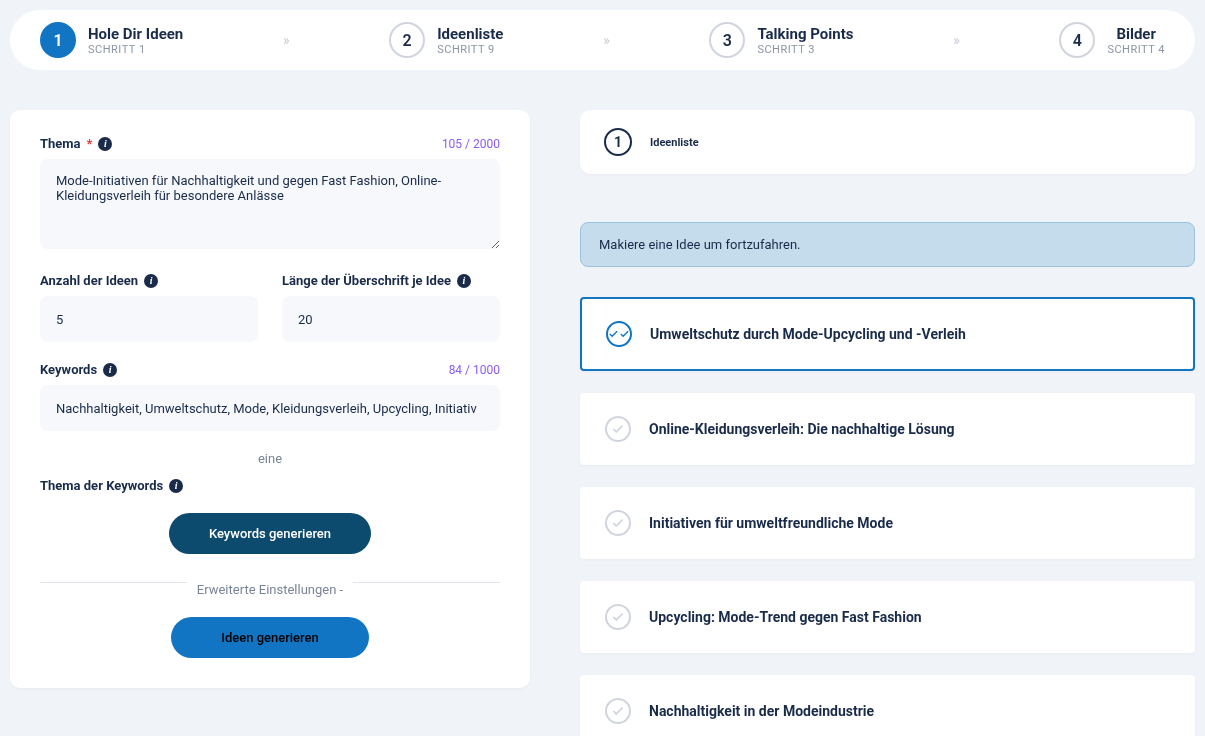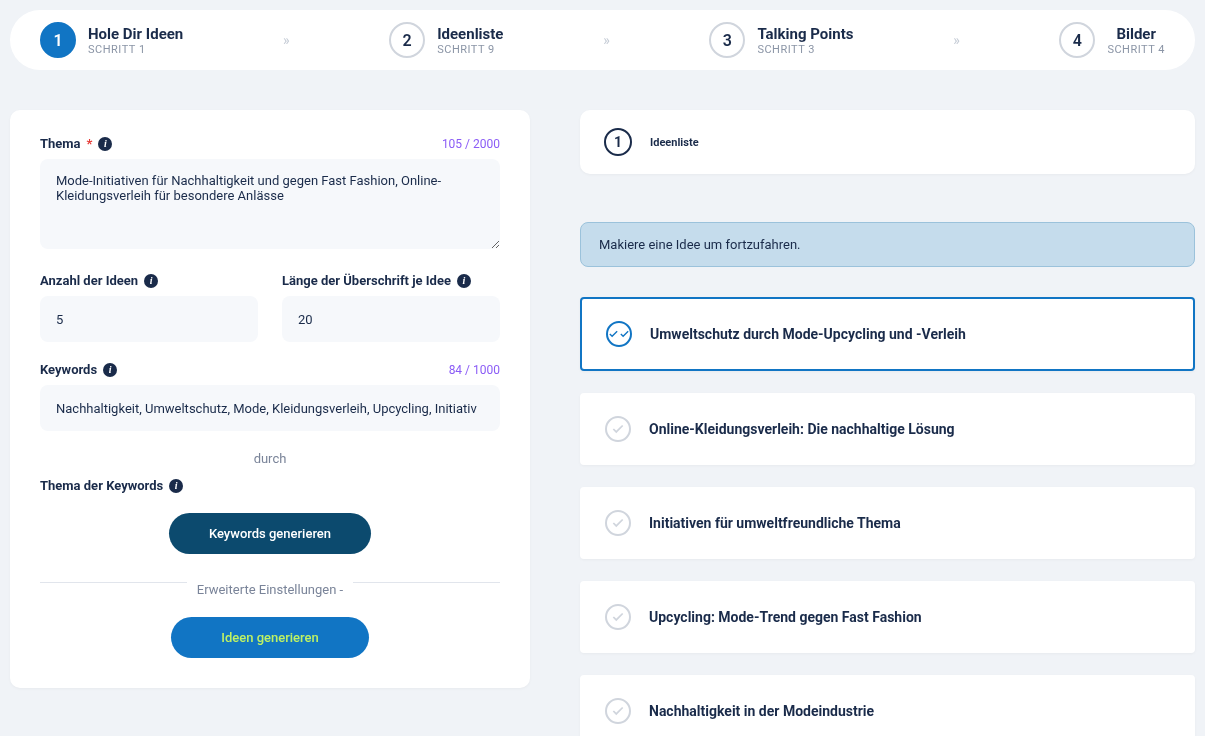--- a/index.html
+++ b/index.html
@@ -125,21 +125,21 @@
       cursor: pointer;
       display: block;
       margin: 0 auto;
     }
     .btn-dark {
       background: #0c4a6e;
       color: #fff;
     }
     .btn-primary {
       background: #1175c4;
-      color: #bef264;
+      color: #000000;
       padding: 13px 50px;
     }
     
     .advanced-toggle {
       display: flex;
       align-items: flex-start;
       justify-content: center;
       gap: 10px;
       margin: 28px 0 20px 0;
       font-size: 13px;
@@ -308,21 +308,21 @@
       <div class="field-header">
         <div class="field-label">
           <span>Keywords</span>
           <span class="info-icon">i</span>
         </div>
         <div class="counter">84 / 1000</div>
       </div>
       <input type="text" value="Nachhaltigkeit, Umweltschutz, Mode, Kleidungsverleih, Upcycling, Initiativ" style="">
     </div>
 
-    <div class="or-divider">durch</div>
+    <div class="or-divider">eine</div>
 
     <div class="field-row">
       <div class="field-header">
         <div class="field-label">
           <span>Thema der Keywords</span>
           <span class="info-icon">i</span>
         </div>
       </div>
     </div>
 
@@ -362,21 +362,21 @@
             </svg>
           </div>
           <div class="idea-text">Online-Kleidungsverleih: Die nachhaltige Lösung</div>
         </div>
         <div class="idea-item">
           <div class="check-circle">
             <svg class="light" viewBox="0 0 24 24">
               <path d="M4 12l5 5L20 6"></path>
             </svg>
           </div>
-          <div class="idea-text">Initiativen für umweltfreundliche Thema</div>
+          <div class="idea-text">Initiativen für umweltfreundliche Mode</div>
         </div>
         <div class="idea-item">
           <div class="check-circle">
             <svg class="light" viewBox="0 0 24 24">
               <path d="M4 12l5 5L20 6"></path>
             </svg>
           </div>
           <div class="idea-text">Upcycling: Mode-Trend gegen Fast Fashion</div>
         </div>
         <div class="idea-item">

